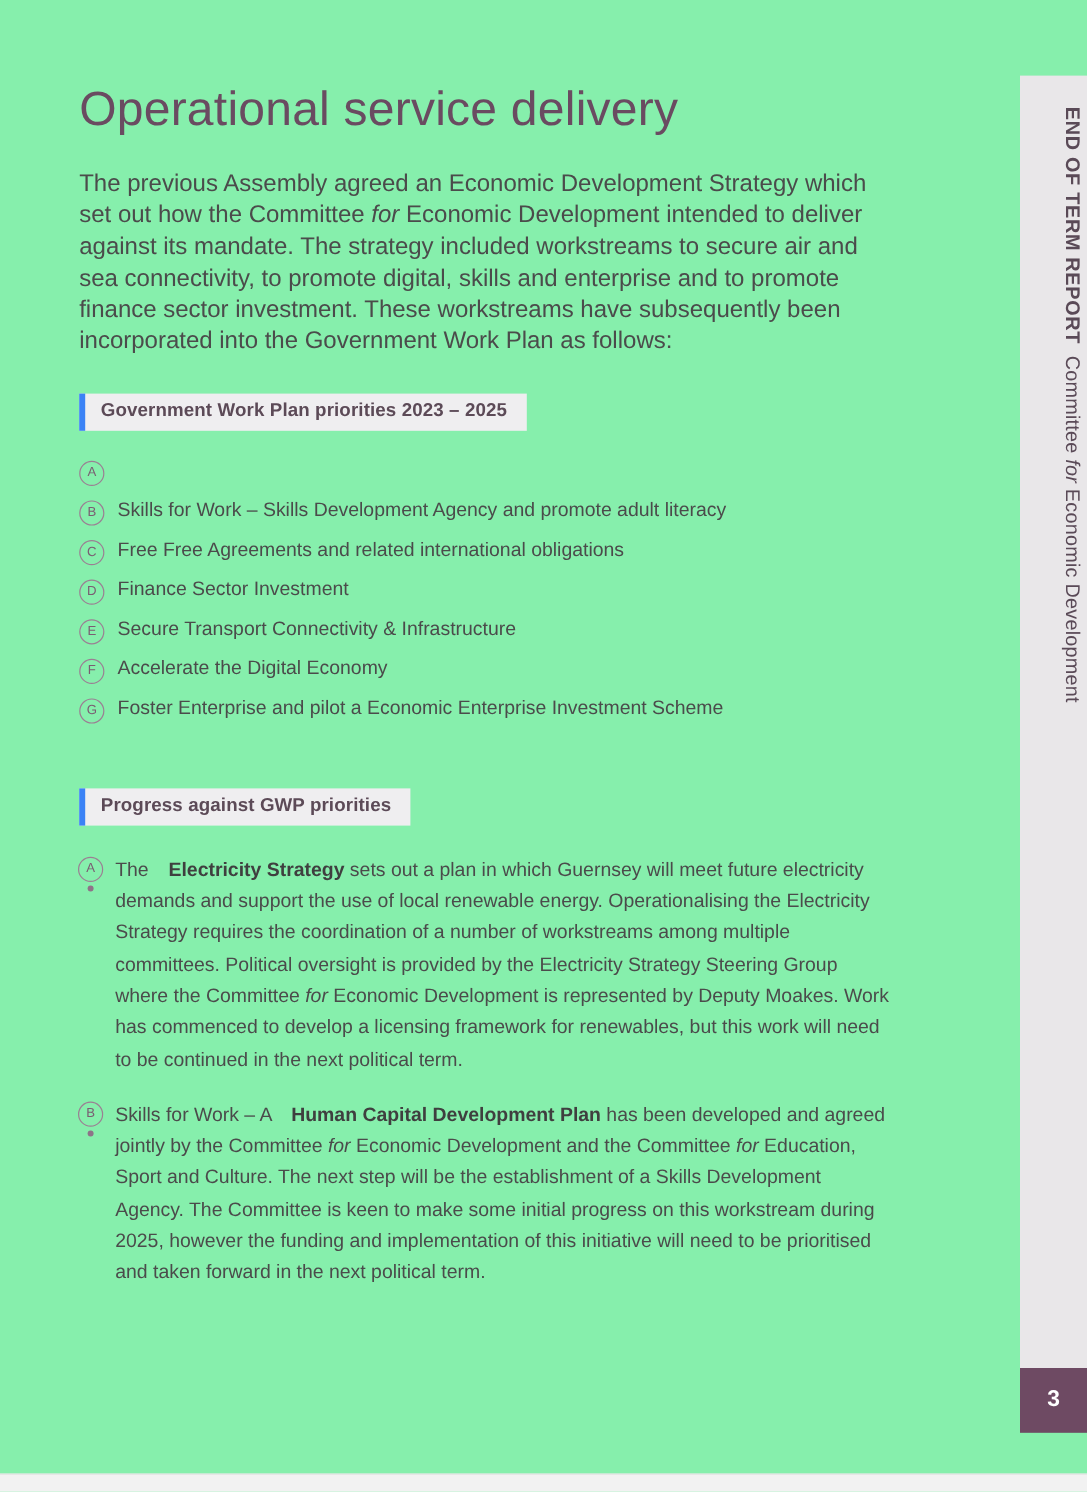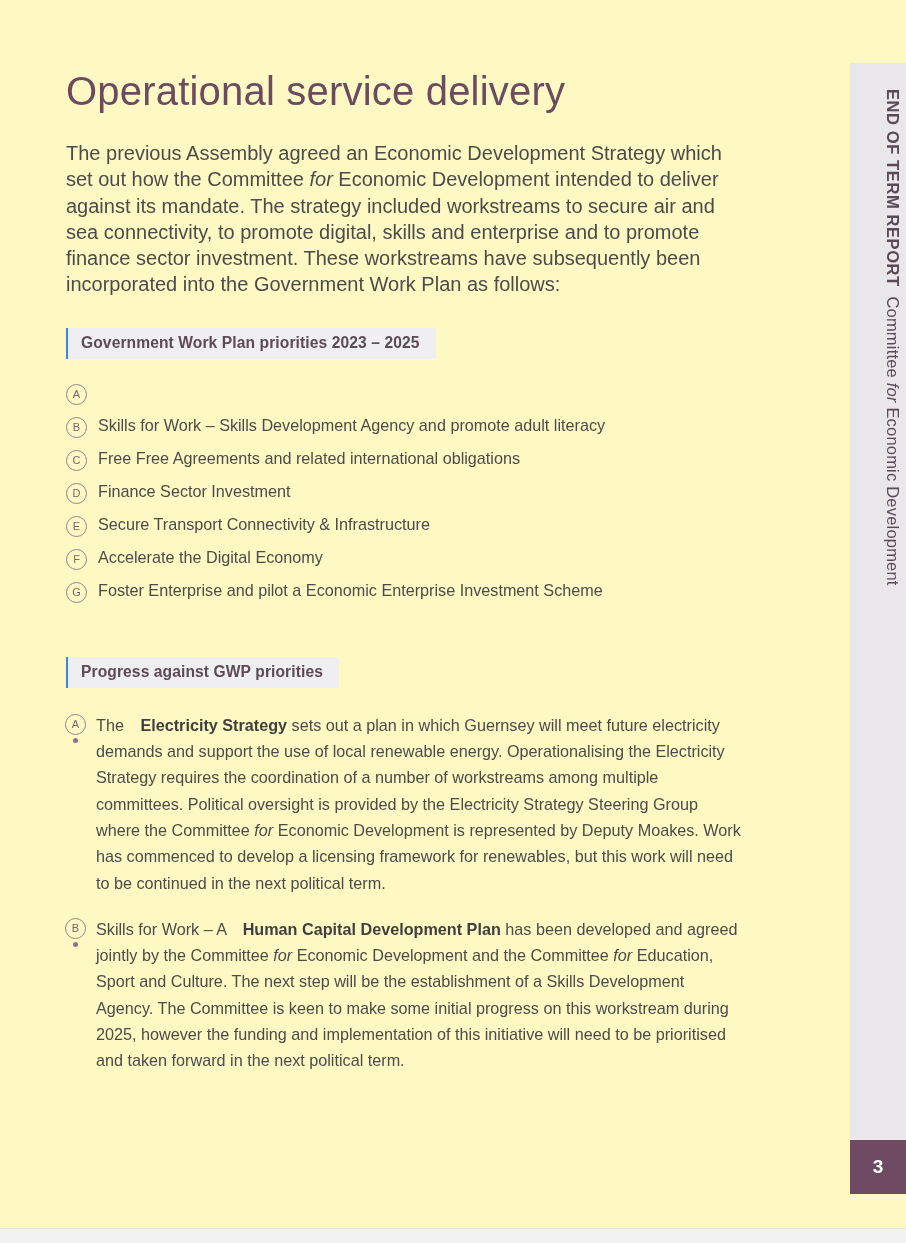--- a/index.html
+++ b/index.html
@@ -11,21 +11,21 @@
     width: 906px;
     height: 1243px;
     font-family: "Liberation Sans", sans-serif;
     color: #4a4a4a;
     position: relative;
     overflow: hidden;
   }
   .page {
     position: absolute;
     inset: 0;
-    background: #fef9c3;
+    background: #86efac;
   }
   .page-bottom-edge {
     position: absolute;
     left: 0;
     right: 0;
     bottom: 0;
     height: 14px;
     background: #f2f2f2;
     border-top: 1px solid #e3e3e3;
   }
@@ -99,21 +99,21 @@
     color: #4b4b4b;
   }
   p.intro .ital { font-style: italic; }
 
   
   .banner {
     margin-top: 30px;
     display: inline-flex;
     align-items: center;
     background: #efeef0;
-    border-left: 2px solid #3b82f6;
+    border-left: 5px solid #3b82f6;
     height: 31px;
     padding: 0 16px 0 13px;
     box-sizing: border-box;
   }
   .banner span {
     font-size: 15.6px;
     font-weight: bold;
     color: #5c4a57;
     letter-spacing: 0.1px;
   }

